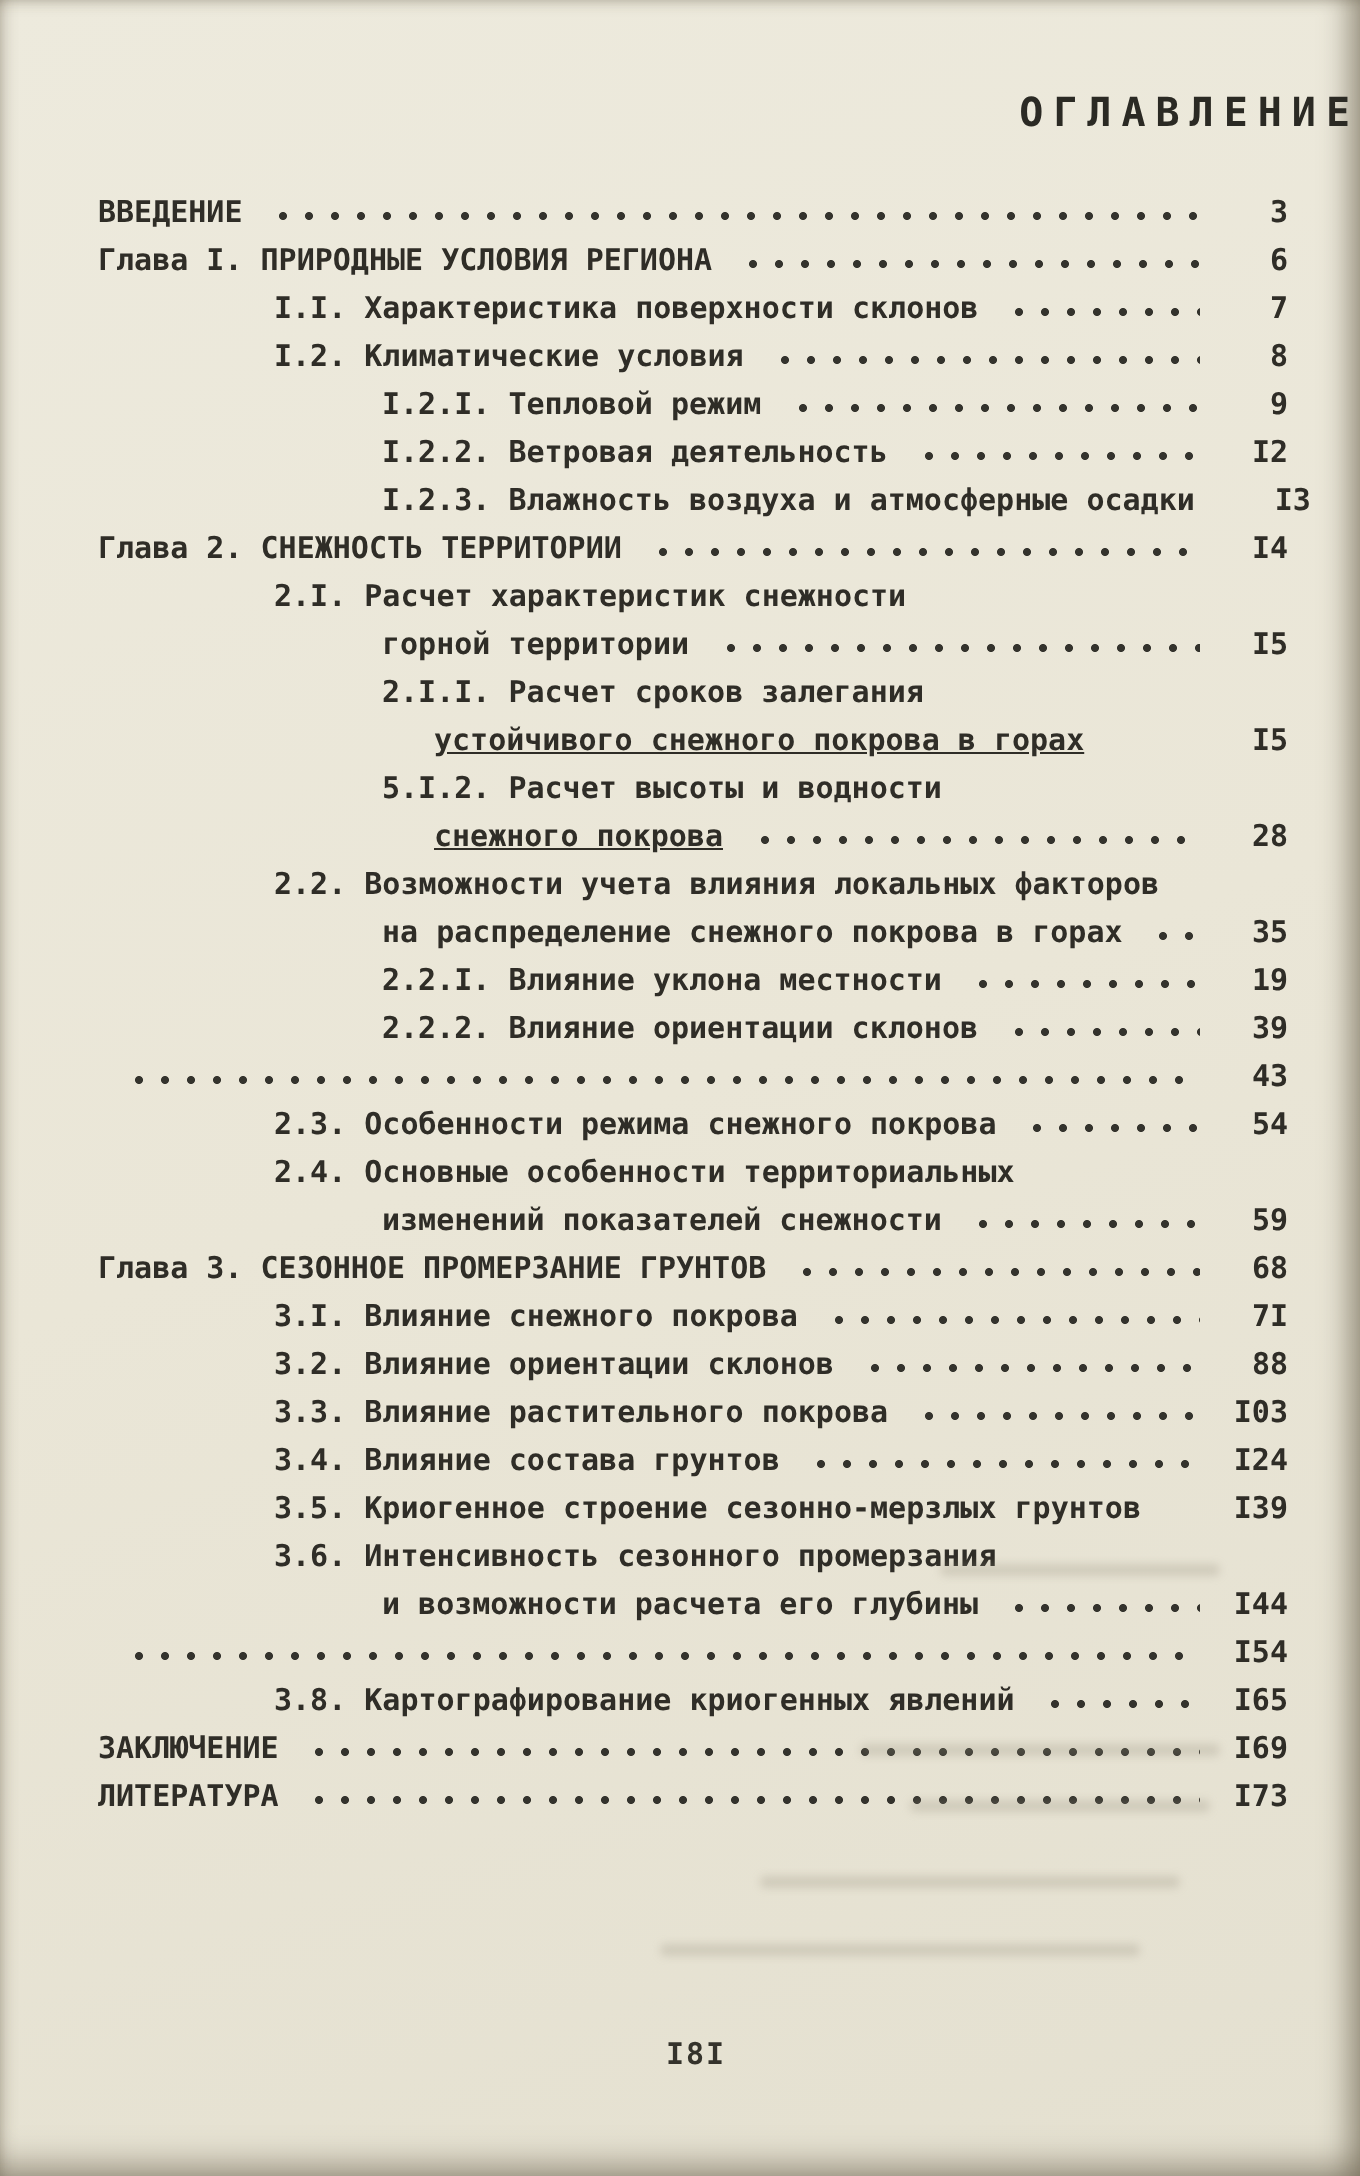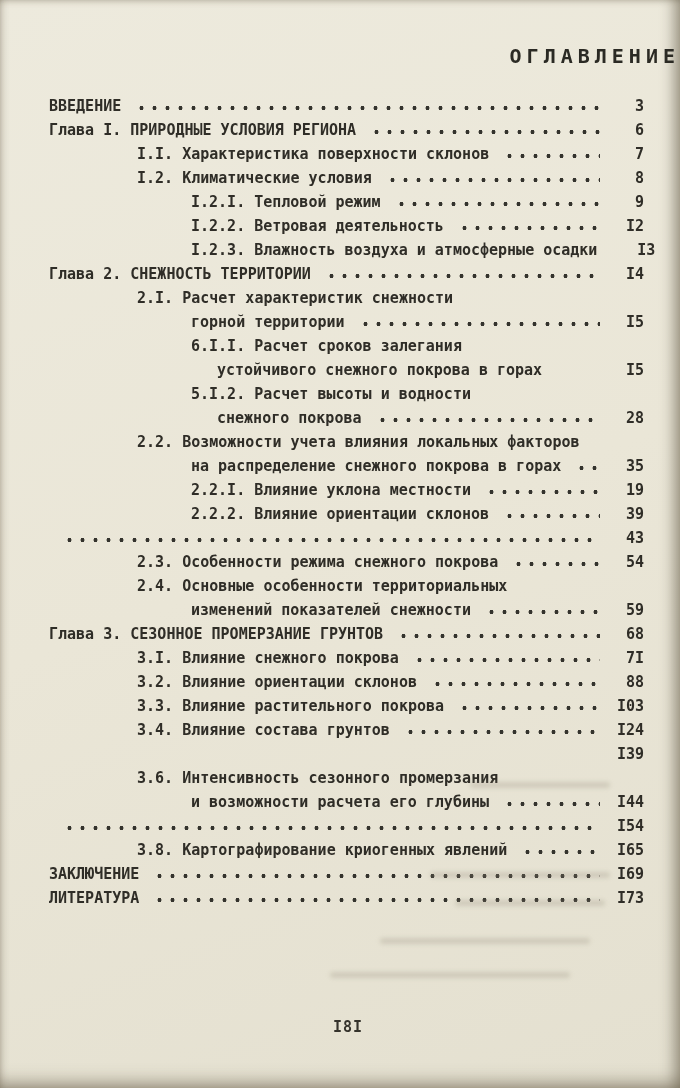--- a/index.html
+++ b/index.html
@@ -40,21 +40,21 @@
   .row {
     display: flex;
     align-items: flex-end;
     line-height: 24px;
     white-space: nowrap;
     padding-left: 31px;
   }
   .row.i0 .txt { padding-left: 0; }
   .row.i1 .txt { padding-left: 88px; }
   .row.i2 .txt { padding-left: 142px; }
-  .row.i3 .txt { padding-left: 168px; }
+  .row.i3 .txt { padding-left: 168px; text-decoration: underline; }
   .txt { flex: 0 0 auto; }
   .leader {
     flex: 1 1 auto;
     min-width: 4px;
     height: 18px;
     margin: 0 4px 0 10px;
     align-self: flex-end;
   }
   .leader.dots {
     background-image: radial-gradient(circle, #34332d 1.8px, rgba(0,0,0,0) 2.2px);
@@ -136,21 +136,21 @@
         <span class="txt">2.I. Расчет характеристик снежности</span>
         <span class="leader"></span>
         <span class="pg"></span>
       </div>
       <div class="row i2">
         <span class="txt">горной территории</span>
         <span class="leader dots"></span>
         <span class="pg">I5</span>
       </div>
       <div class="row i2">
-        <span class="txt">6.I.I. Расчет сроков залегания</span>
+        <span class="txt">2.I.I. Расчет сроков залегания</span>
         <span class="leader"></span>
         <span class="pg"></span>
       </div>
       <div class="row i3">
         <span class="txt">устойчивого снежного покрова в горах</span>
         <span class="leader"></span>
         <span class="pg">I5</span>
       </div>
       <div class="row i2">
         <span class="txt">5.I.2. Расчет высоты и водности</span>
@@ -220,20 +220,21 @@
         <span class="txt">3.3. Влияние растительного покрова</span>
         <span class="leader dots"></span>
         <span class="pg">I03</span>
       </div>
       <div class="row i1">
         <span class="txt">3.4. Влияние состава грунтов</span>
         <span class="leader dots"></span>
         <span class="pg">I24</span>
       </div>
       <div class="row i1">
+        <span class="txt">3.5. Криогенное строение сезонно-мерзлых грунтов</span>
         <span class="leader"></span>
         <span class="pg">I39</span>
       </div>
       <div class="row i1">
         <span class="txt">3.6. Интенсивность сезонного промерзания</span>
         <span class="leader"></span>
         <span class="pg"></span>
       </div>
       <div class="row i2">
         <span class="txt">и возможности расчета его глубины</span>

